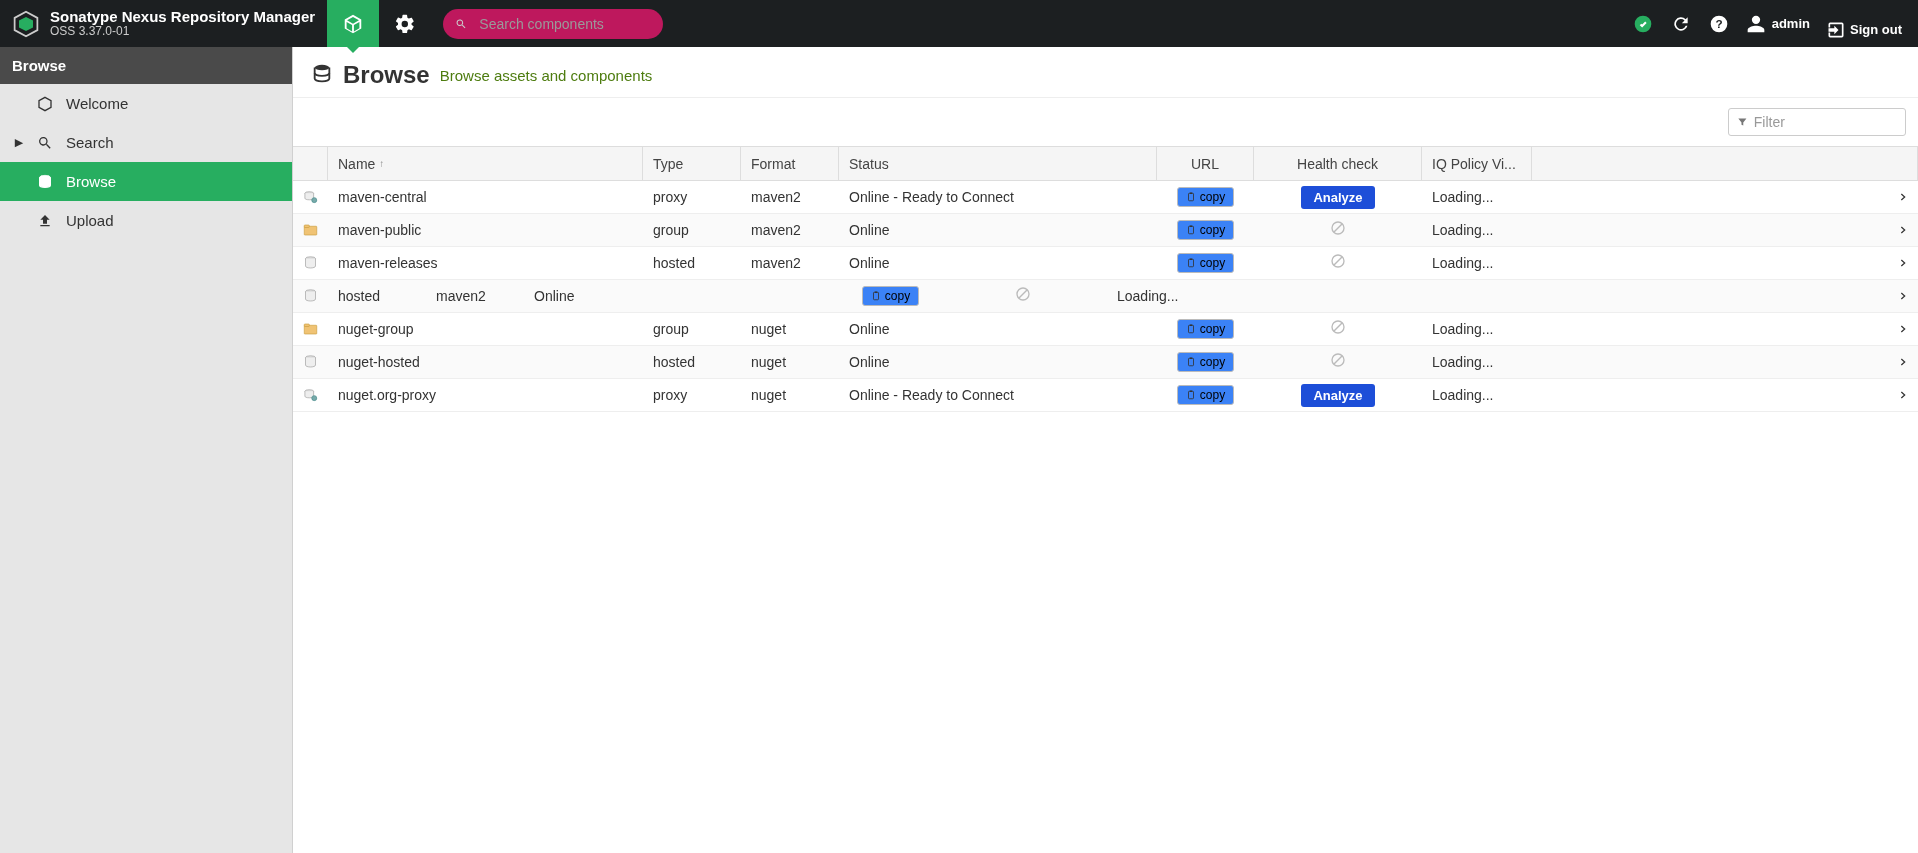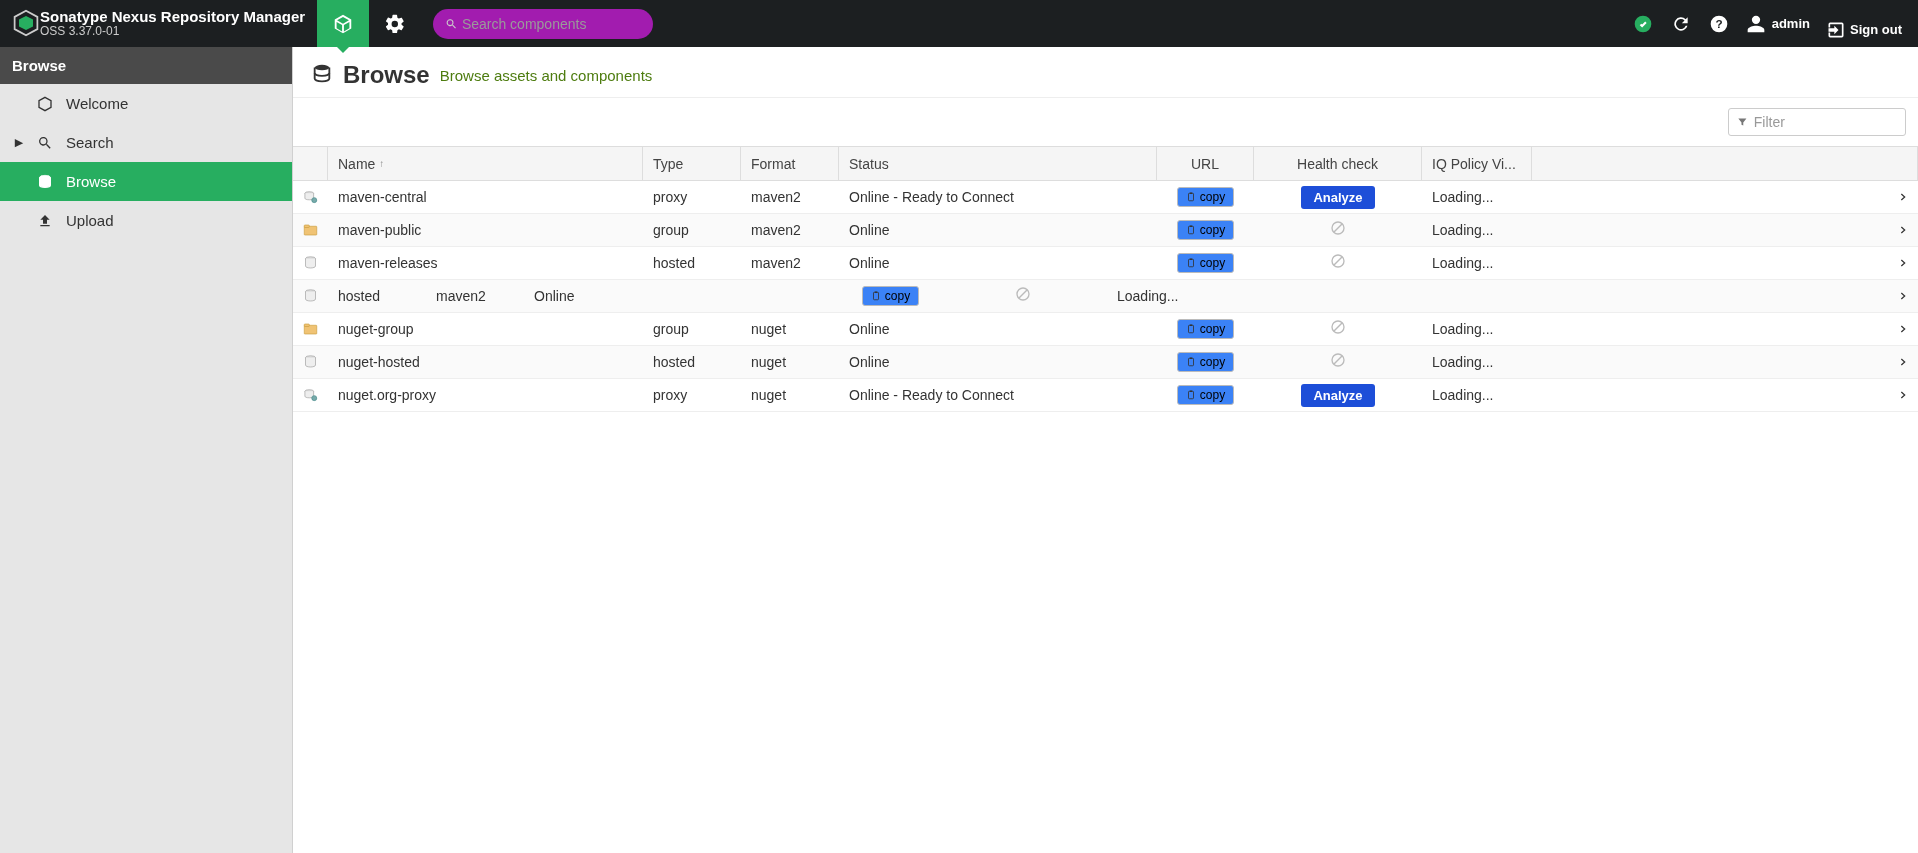--- a/index.html
+++ b/index.html
@@ -1,26 +1,26 @@
 <!DOCTYPE html>
 <html><head>
 <meta charset="utf-8">
 <style>
 * { box-sizing: border-box; margin: 0; padding: 0; }
 body { font-family: -apple-system, BlinkMacSystemFont, "Segoe UI", Helvetica, Arial, sans-serif; font-size: 14px; color: #333; background: #fff; overflow: hidden; }
 .header { height: 47px; background: #1c1f21; display: flex; align-items: center; color: #fff; }
-.logo-area { display: flex; align-items: flex-start; padding: 0 12px; }
+.logo-area { display: flex; align-items: flex-end; padding: 0 12px; gap: 10px; }
 .logo-icon { width: 28px; height: 28px; }
 .title-block { display: flex; flex-direction: column; line-height: 1.1; }
 .title-main { font-size: 15px; font-weight: bold; color: #fff; }
 .title-sub { font-size: 12px; color: #ccc; }
 .mode-btn { width: 52px; height: 47px; display: flex; align-items: center; justify-content: center; cursor: pointer; position: relative; }
 .mode-btn.active { background: #27ae60; }
 .mode-btn.active::after { content: ""; position: absolute; bottom: -6px; left: 50%; transform: translateX(-50%); width: 0; height: 0; border-left: 6px solid transparent; border-right: 6px solid transparent; border-top: 6px solid #27ae60; }
-.search-box { margin-left: 12px; background: #a21caf; border-radius: 16px; height: 30px; width: 220px; display: flex; align-items: center; padding: 0 12px; gap: 4px; }
+.search-box { margin-left: 12px; background: #be185d; border-radius: 16px; height: 30px; width: 220px; display: flex; align-items: center; padding: 0 12px; gap: 12px; }
 .search-box input { background: transparent; border: none; outline: none; color: #ccc; font-size: 14px; width: 100%; }
 .search-box input::placeholder { color: #9a9a9a; }
 .header-spacer { flex: 1; }
 .header-icons { display: flex; align-items: center; gap: 16px; padding-right: 16px; }
 .header-icons .circ { width: 22px; height: 22px; display: flex; align-items: center; justify-content: center; cursor: pointer; }
 .user-block { display: flex; align-items: center; gap: 6px; cursor: pointer; font-weight: bold; font-size: 13px; }
 .signout-block { display: flex; align-items: center; gap: 4px; cursor: pointer; font-weight: bold; font-size: 13px; margin-top: 12px; }
 
 .main { display: flex; height: calc(853px - 47px); }
 .sidebar { width: 293px; background: #e6e6e6; display: flex; flex-direction: column; border-right: 1px solid #d0d0d0; }

